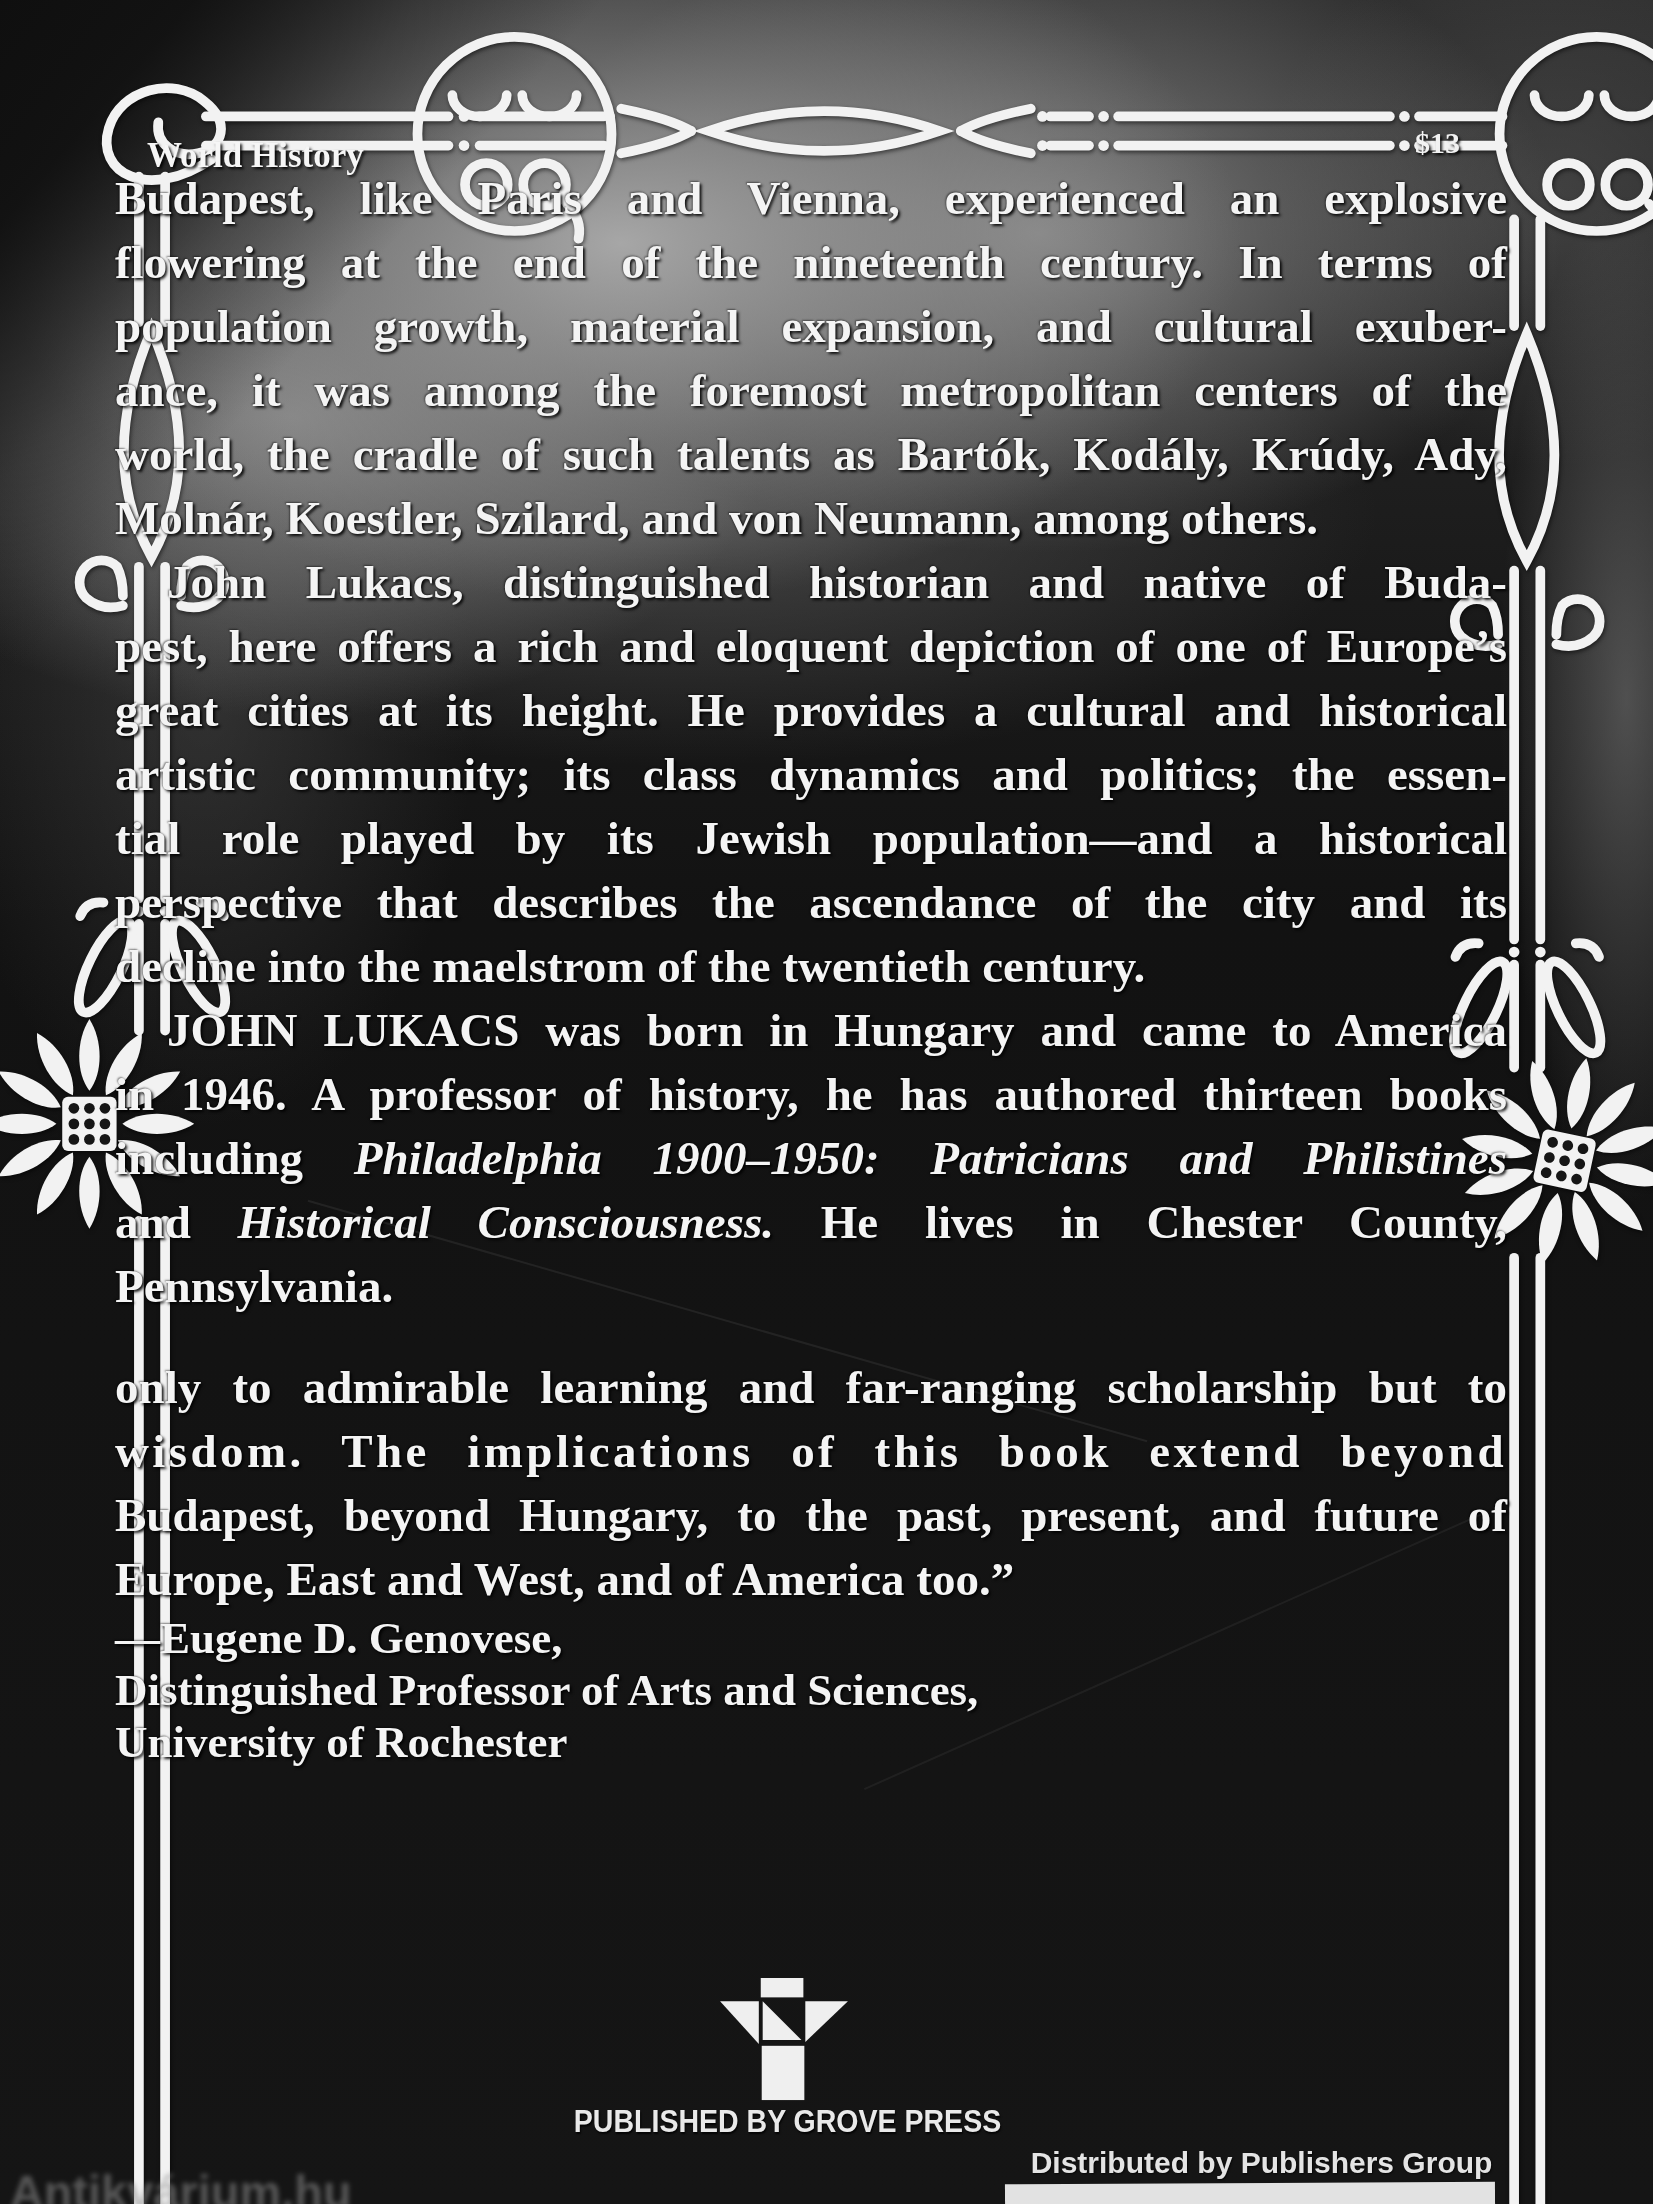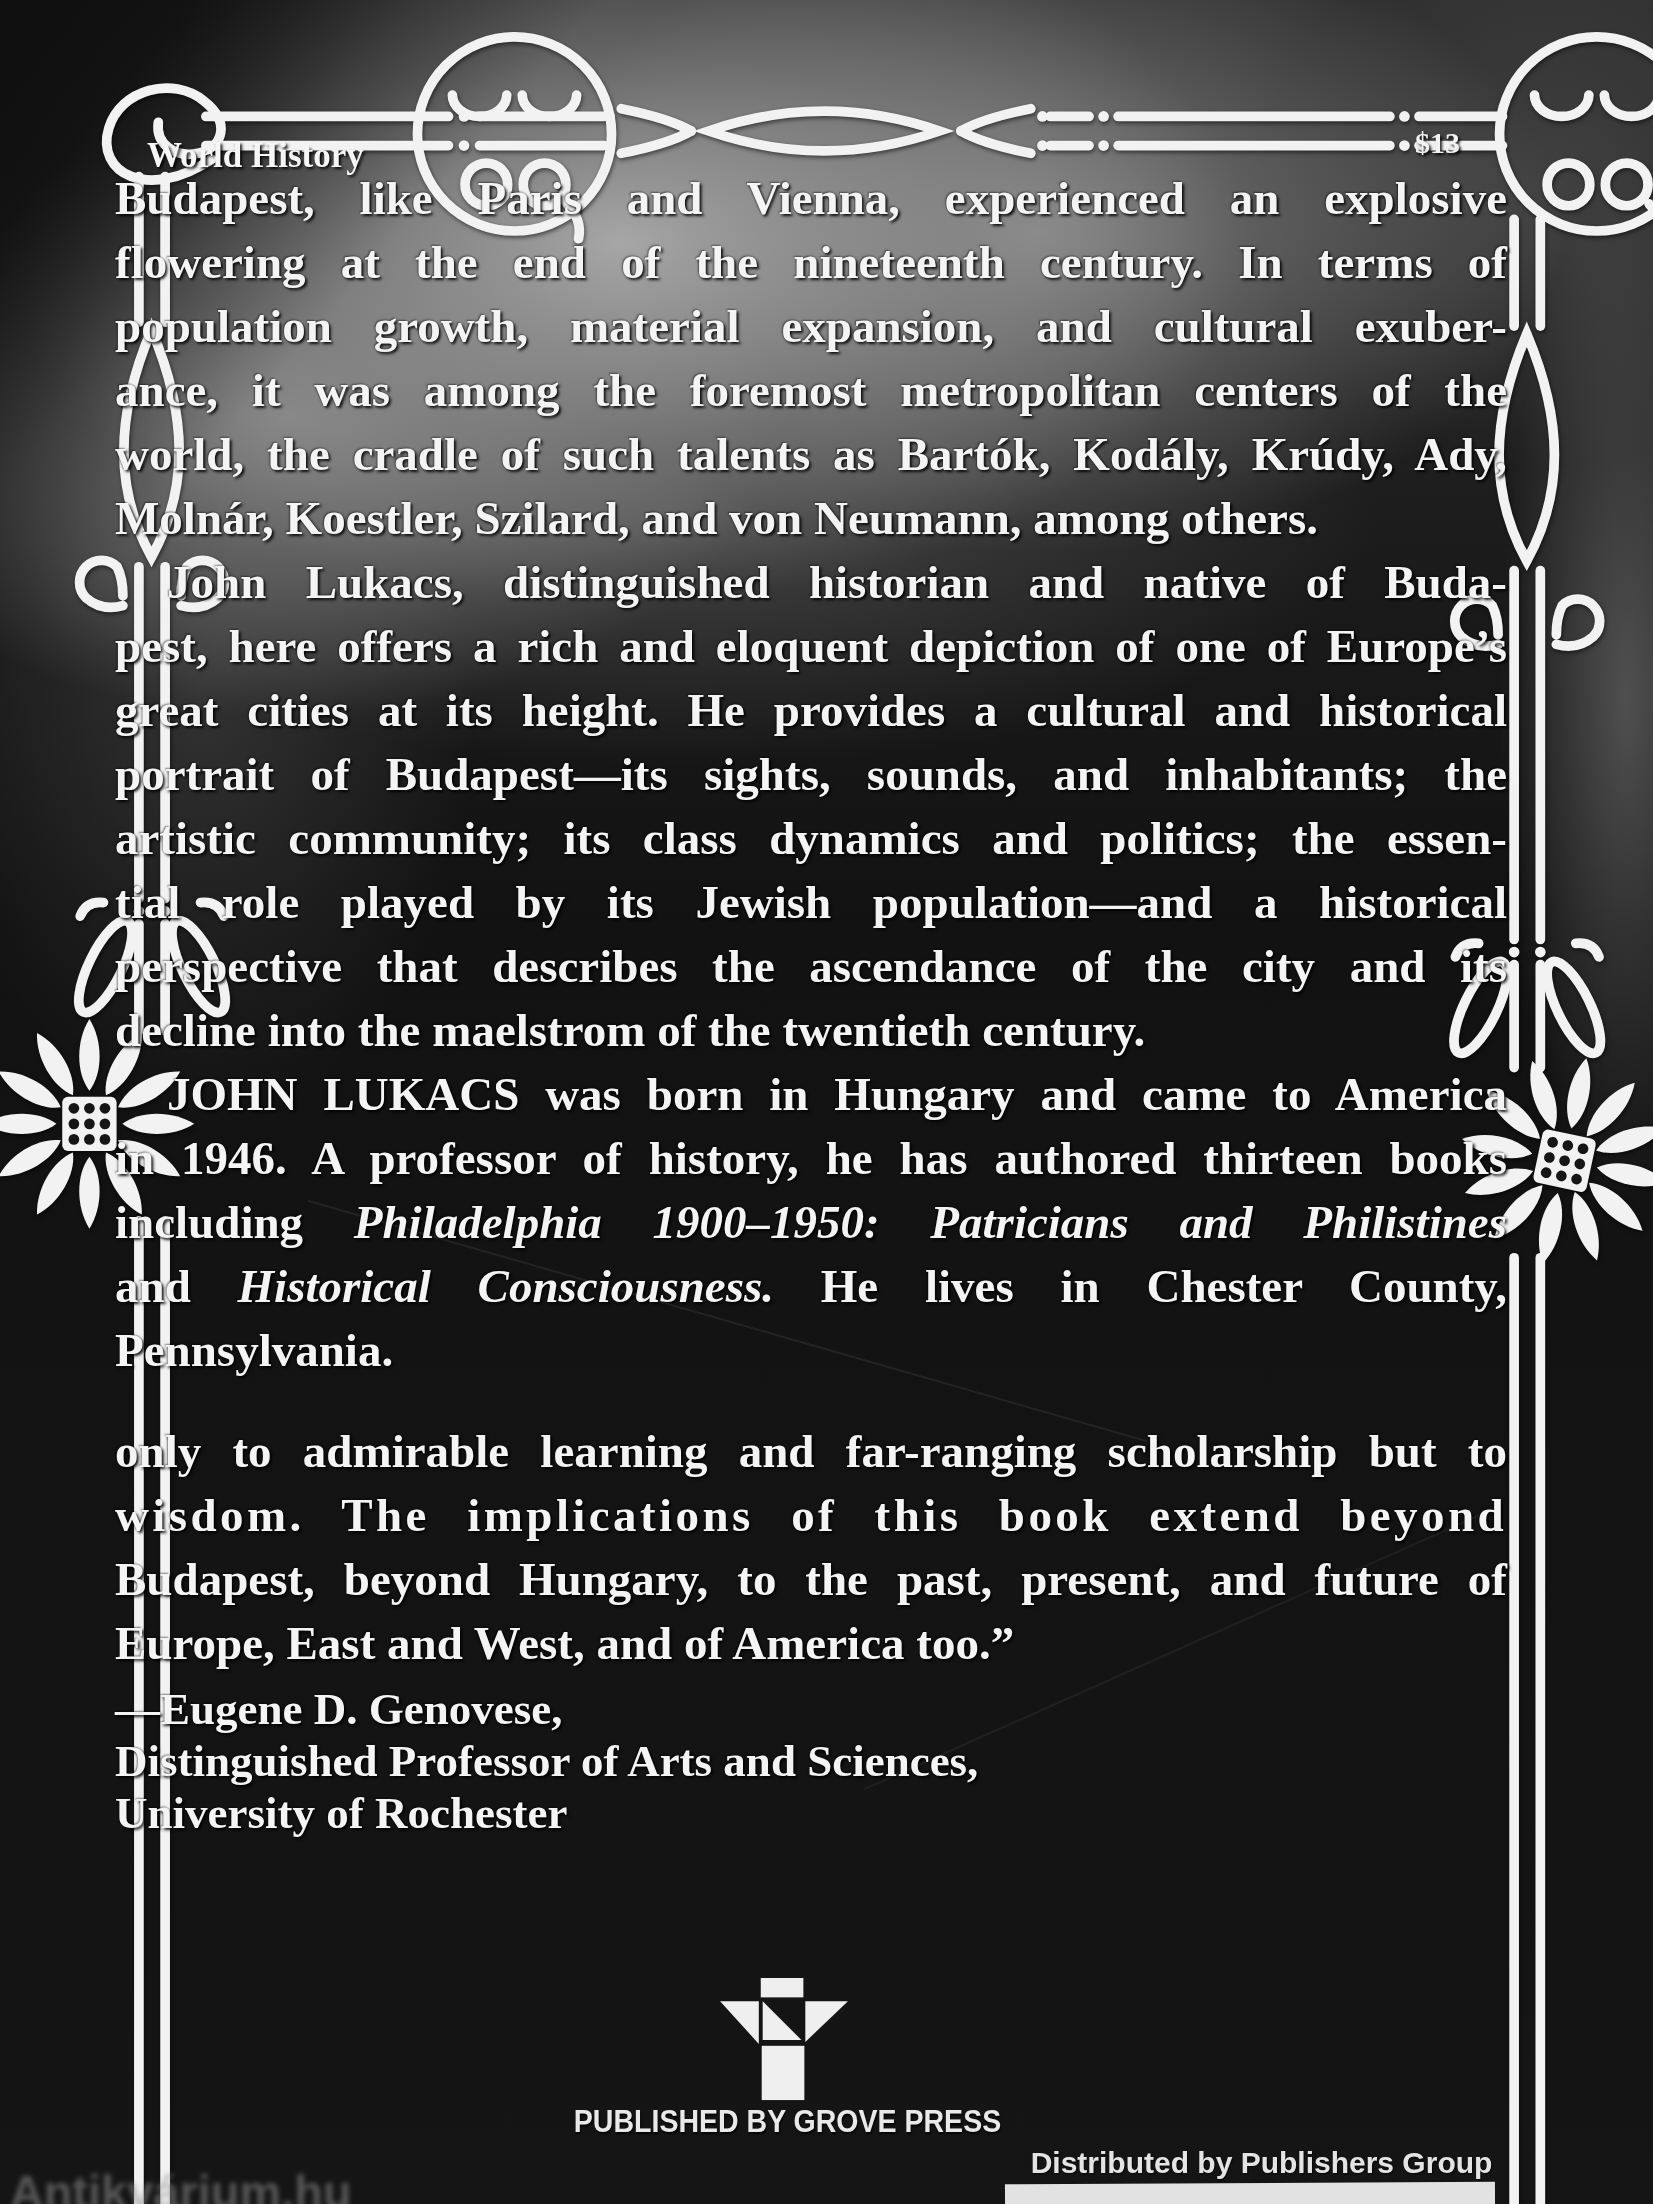--- a/index.html
+++ b/index.html
@@ -25,21 +25,21 @@
     text-shadow:1.9px 1.9px 2.9px rgba(0,0,0,.9);}
   .text-col{position:absolute;left:115px;top:166px;width:1392px;
     font-size:47px;line-height:64px;font-weight:bold;color:#f4f4f4;
     text-shadow:1.9px 1.9px 2.9px rgba(0,0,0,.9), -1px -1px 1.9px rgba(0,0,0,.45);}
   .line{text-align:left;}
   .line.just{text-align:justify;text-align-last:justify;}
   .line.track{letter-spacing:3.4px;word-spacing:6.8px;}
   .block.indent .line:first-child{text-indent:52px;}
   .block.gap-top{margin-top:37px;}
   .block.center{text-align:center;font-size:45px;line-height:52px;margin-top:11.6px;}
-  .block.center.gap-top{margin-top:8px;}
+  .block.center.gap-top{margin-top:1px;}
   .it{font-style:italic;}
   .logo-wrap{position:absolute;left:716px;top:1978px;width:136px;height:124px;}
   .pub-line{position:absolute;left:545px;top:2104px;width:485px;text-align:center;
     font-family:"Liberation Sans",sans-serif;font-weight:bold;font-size:31px;color:#e9e9e9;
     transform:scaleX(.92);letter-spacing:0px;text-shadow:1px 1.9px 1.9px rgba(0,0,0,.8);}
   .dist-line{position:absolute;left:1009px;top:2146px;width:505px;text-align:center;
     font-family:"Liberation Sans",sans-serif;font-weight:bold;font-size:30px;color:#e4e4e4;
     text-shadow:1px 1px 1.9px rgba(0,0,0,.7);}
   .dist-bar{position:absolute;left:1005px;top:2183px;width:490px;height:23px;background:#e2e2e2;
     transform:rotate(-.3deg);}
@@ -181,21 +181,20 @@
         <div class="line just"><span>flowering at the end of the nineteenth century. In terms of</span></div>
         <div class="line just"><span>population growth, material expansion, and cultural exuber-</span></div>
         <div class="line just"><span>ance, it was among the foremost metropolitan centers of the</span></div>
         <div class="line just"><span>world, the cradle of such talents as Bartók, Kodály, Krúdy, Ady,</span></div>
         <div class="line"><span>Molnár, Koestler, Szilard, and von Neumann, among others.</span></div>
       </div>
       <div class="block para indent">
         <div class="line just"><span>John Lukacs, distinguished historian and native of Buda-</span></div>
         <div class="line just"><span>pest, here offers a rich and eloquent depiction of one of Europe’s</span></div>
         <div class="line just"><span>great cities at its height. He provides a cultural and historical</span></div>
-        <div class="line just"><span>portrait of Budapest—its sights, sounds, and inhabitants; the</span></div>
         <div class="line just"><span>artistic community; its class dynamics and politics; the essen-</span></div>
         <div class="line just"><span>tial role played by its Jewish population—and a historical</span></div>
         <div class="line just"><span>perspective that describes the ascendance of the city and its</span></div>
         <div class="line"><span>decline into the maelstrom of the twentieth century.</span></div>
       </div>
       <div class="block para indent">
         <div class="line just"><span>JOHN LUKACS was born in Hungary and came to America</span></div>
         <div class="line just"><span>in 1946. A professor of history, he has authored thirteen books</span></div>
         <div class="line just"><span>including </span><span class="it">Philadelphia 1900–1950: Patricians and Philistines</span></div>
         <div class="line just"><span>and </span><span class="it">Historical Consciousness.</span><span> He lives in Chester County,</span></div>

